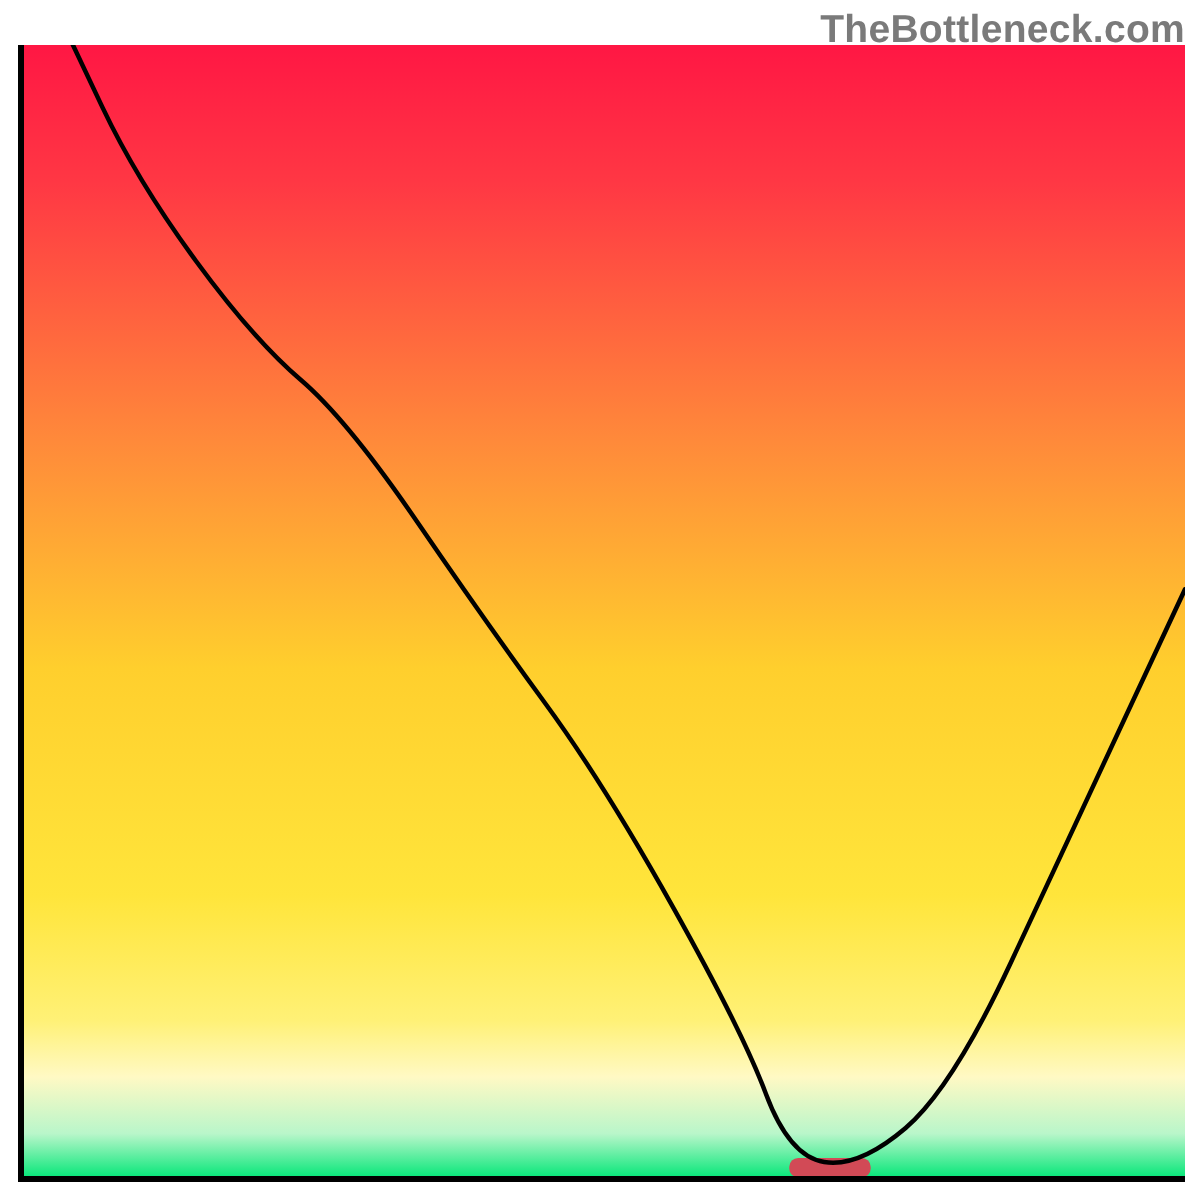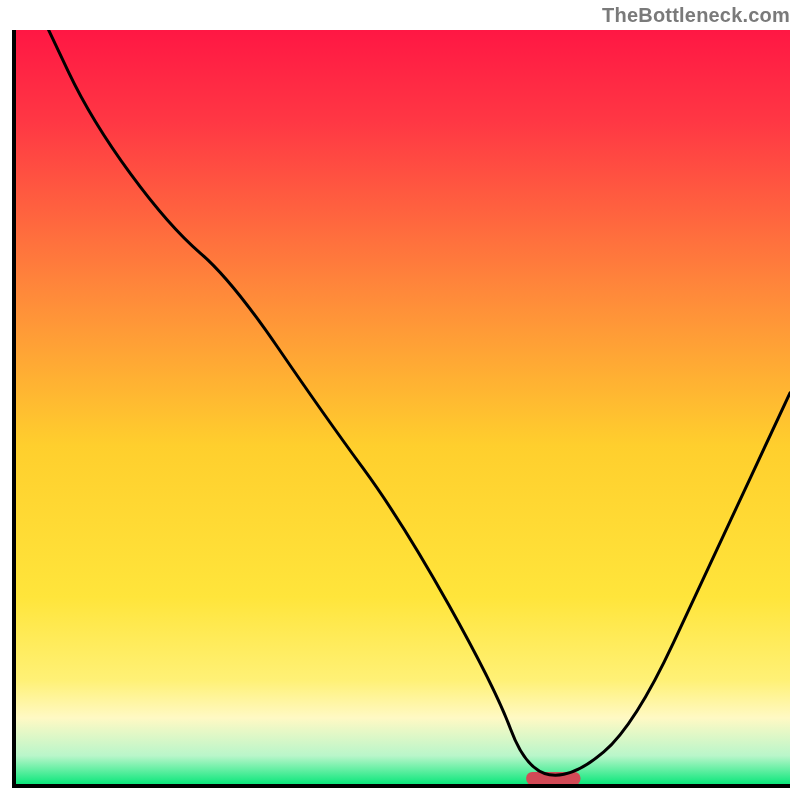--- a/index.html
+++ b/index.html
@@ -13,21 +13,21 @@
   .container {
     position: relative;
     width: 800px;
     height: 800px;
   }
   .watermark {
     position: absolute;
     top: 4px;
     right: 10px;
     font-family: Arial, Helvetica, sans-serif;
-    font-size: 20px;
+    font-size: 26px;
     font-weight: 600;
     color: #7a7a7a;
     z-index: 10;
     letter-spacing: 0.2px;
   }
   svg.plot {
     position: absolute;
     left: 0;
     top: 0;
     width: 800px;

